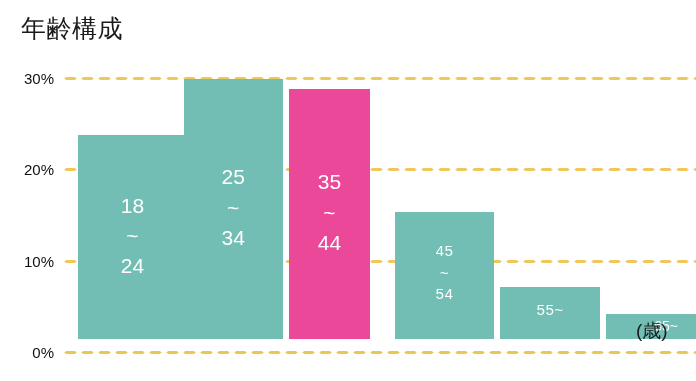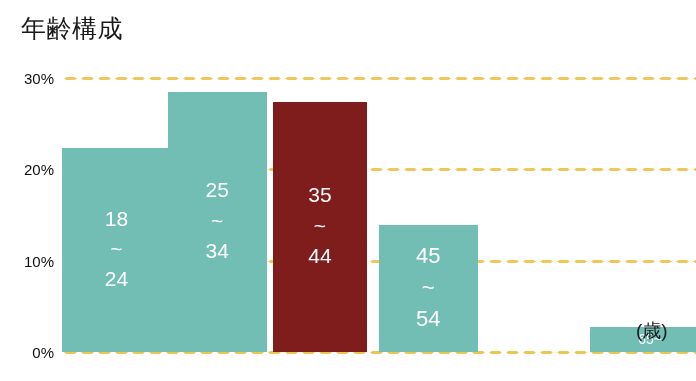--- a/index.html
+++ b/index.html
@@ -74,40 +74,42 @@
   
   #bars-layer {
     position: absolute;
     left: 0;
     top: 0;
     width: 634px;
     height: 280px;
   }
   .bar {
     position: absolute;
-    bottom: 0;
+    bottom: 13px;
     background: #72beb5;
     display: flex;
     flex-direction: column;
     align-items: center;
     justify-content: center;
     box-sizing: border-box;
     overflow: hidden;
+    margin-left: 16px;
   }
   .bar-label {
     color: #ffffff;
     font-size: 21px;
     line-height: 1.45;
     text-align: center;
     white-space: pre-line;
     font-weight: normal;
     padding-bottom: 2px;
   }
   .bar-label.small {
-    font-size: 22px;
+    font-size: 15px;
+    font-family: Liberation Mono, monospace;
   }
   .bar-label.tiny {
     font-size: 14px;
   }
 
   
   #unit-label {
     position: absolute;
     left: 636px;
     top: 318px;
@@ -140,29 +142,32 @@
         <div class="bar" style="left: 0px; width: 109px; height: 203.673px; background: rgb(114, 190, 181);">
           <div class="bar-label">18
 ~
 24</div>
         </div>
         <div class="bar" style="left: 105.5px; width: 99.5px; height: 260.3px; background: rgb(114, 190, 181);">
           <div class="bar-label">25
 ~
 34</div>
         </div>
-        <div class="bar" style="left: 211px; width: 94px; height: 250.253px; background: #7f1d1d;">
+        <div class="bar" style="left: 211px; width: 81px; height: 250.253px; background: #ec4899;">
           <div class="bar-label">35
 ~
 44</div>
         </div>
         <div class="bar" style="left: 316.5px; width: 99.5px; height: 126.953px; background: rgb(114, 190, 181);">
           <div class="bar-label small">45
 ~
 54</div>
+        </div>
+        <div class="bar" style="left: 422px; width: 99.5px; height: 52.06px; background: rgb(114, 190, 181);">
+          <div class="bar-label small">55~</div>
         </div>
         <div class="bar" style="left: 527.5px; width: 121px; height: 24.66px; background: rgb(114, 190, 181);">
           <div class="bar-label tiny">65~</div>
         </div>
       </div>
   </div>
 
   <div id="unit-label">(歳)</div>
 
 </div>

